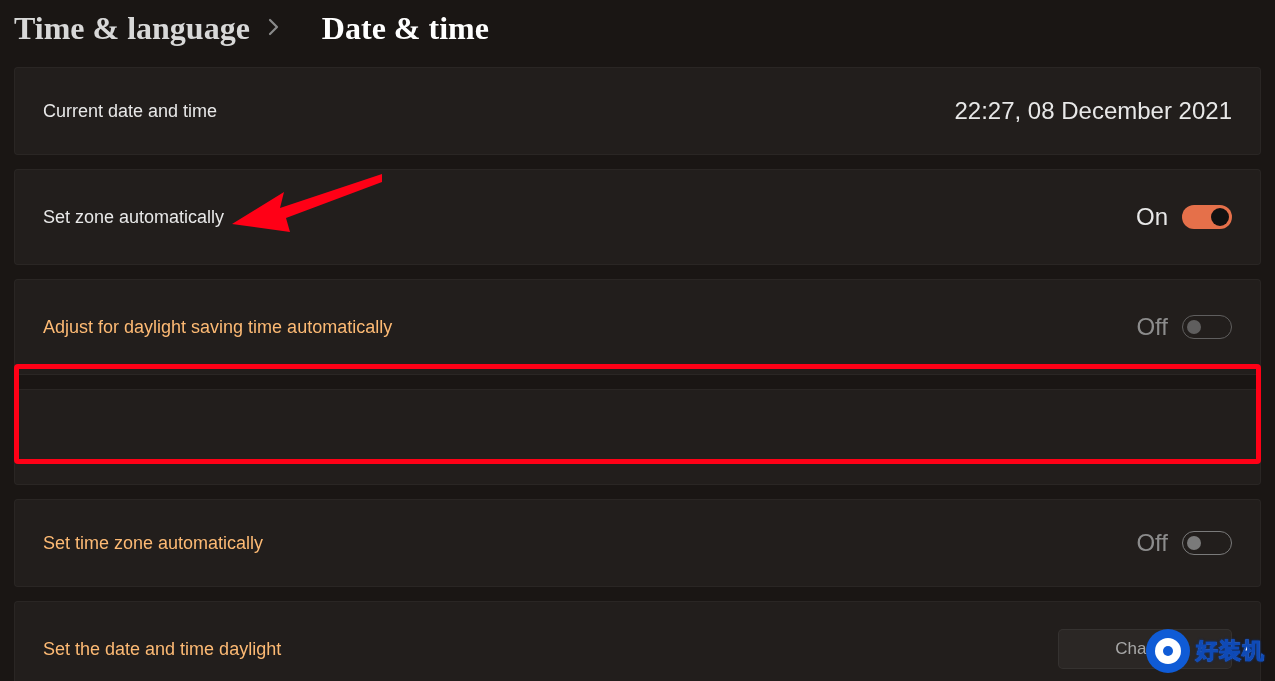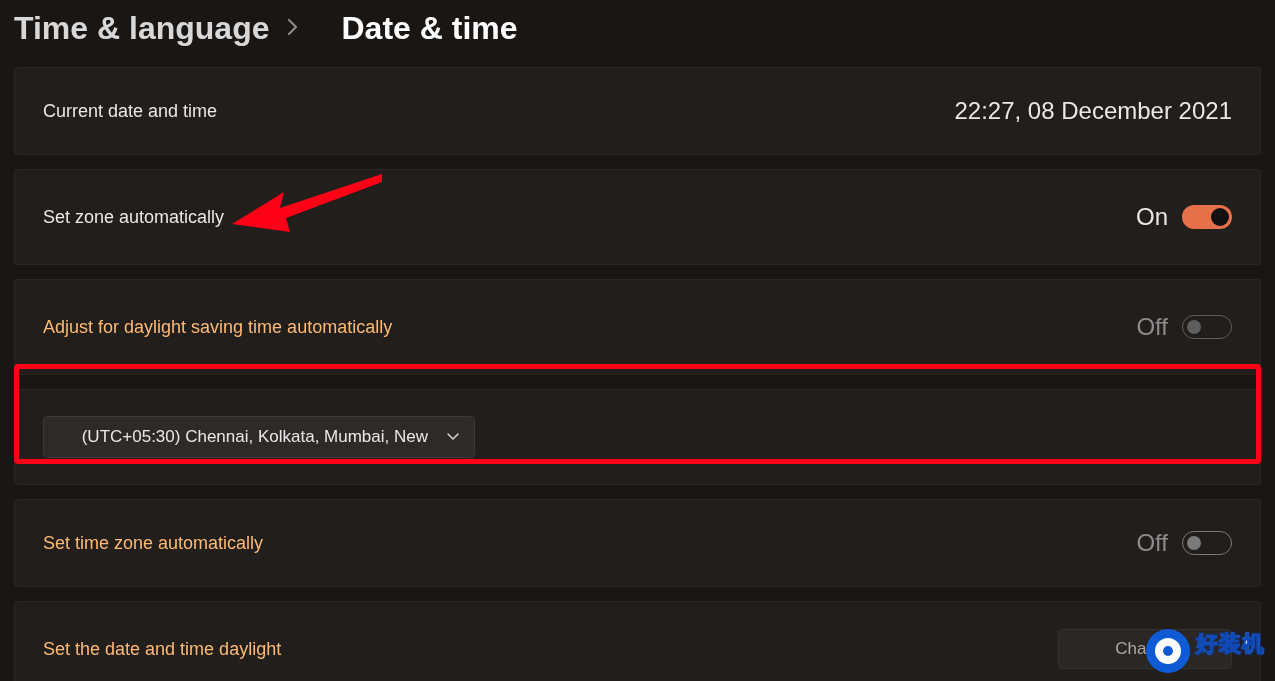--- a/index.html
+++ b/index.html
@@ -12,36 +12,36 @@
     overflow: hidden;
     position: relative;
   }
   .header {
     display: flex;
     align-items: center;
     gap: 18px;
     padding: 10px 0 20px 14px;
     font-size: 32px;
     font-weight: 600;
+    font-family: Liberation Serif, serif;
   }
   .header .crumb-parent { color: #d8d8d8; font-weight: 600; }
   .header .chevron { color: #8a8a8a; font-size: 22px; }
   .header .crumb-current { color: #ffffff; font-weight: 700; margin-left: 24px; }
 
   .panel {
     margin: 0 14px 14px 14px;
     background: rgba(255,255,255,0.035);
     border: 1px solid rgba(255,255,255,0.04);
     border-radius: 4px;
     display: flex;
     align-items: center;
     justify-content: space-between;
     padding: 3px 28px;
     position: relative;
-    text-align: right;
   }
   .panel.h88 { height: 88px; }
   .panel.h96 { height: 96px; }
 
   .panel-label {
     font-size: 18px;
     color: #e8e8e8;
     display: flex;
     align-items: center;
     gap: 28px;
@@ -150,20 +150,21 @@
 
   
   .tz-icon-svg { flex-shrink: 0; }
 
   
   .watermark {
     position: absolute;
     right: 10px;
     bottom: 8px;
     display: flex;
+    align-items: center;
     gap: 6px;
   }
   .watermark-badge {
     width: 44px; height: 44px;
     border-radius: 50%;
     background: #0f5bd6;
     display: flex; align-items: center; justify-content: center;
   }
   .watermark-badge-inner {
     width: 26px; height: 26px;
@@ -216,28 +217,20 @@
   <div class="panel-label dim">Adjust for daylight saving time automatically</div>
   <div class="panel-value dim">
     <span>Off</span>
     <div class="toggle off disabled">
         <div class="knob"></div>
       </div>
   </div>
 </div>
 
 <div class="panel h96">
-  <div class="dropdown">
-    <span class="dd-text">(UTC+05:30) Chennai, Kolkata, Mumbai, New</span>
-    <span class="chev">
-      <svg width="14" height="10" viewBox="0 0 14 10">
-          <path d="M2 2 L7 7 L12 2" stroke="#cfcfcf" stroke-width="1.6" fill="none" stroke-linecap="round" stroke-linejoin="round"></path>
-        </svg>
-    </span>
-  </div>
 </div>
 
 <div class="panel h88">
   <div class="panel-label dim">Set time zone automatically</div>
   <div class="panel-value dim">
     <span>Off</span>
     <div class="toggle off">
         <div class="knob"></div>
       </div>
   </div>

